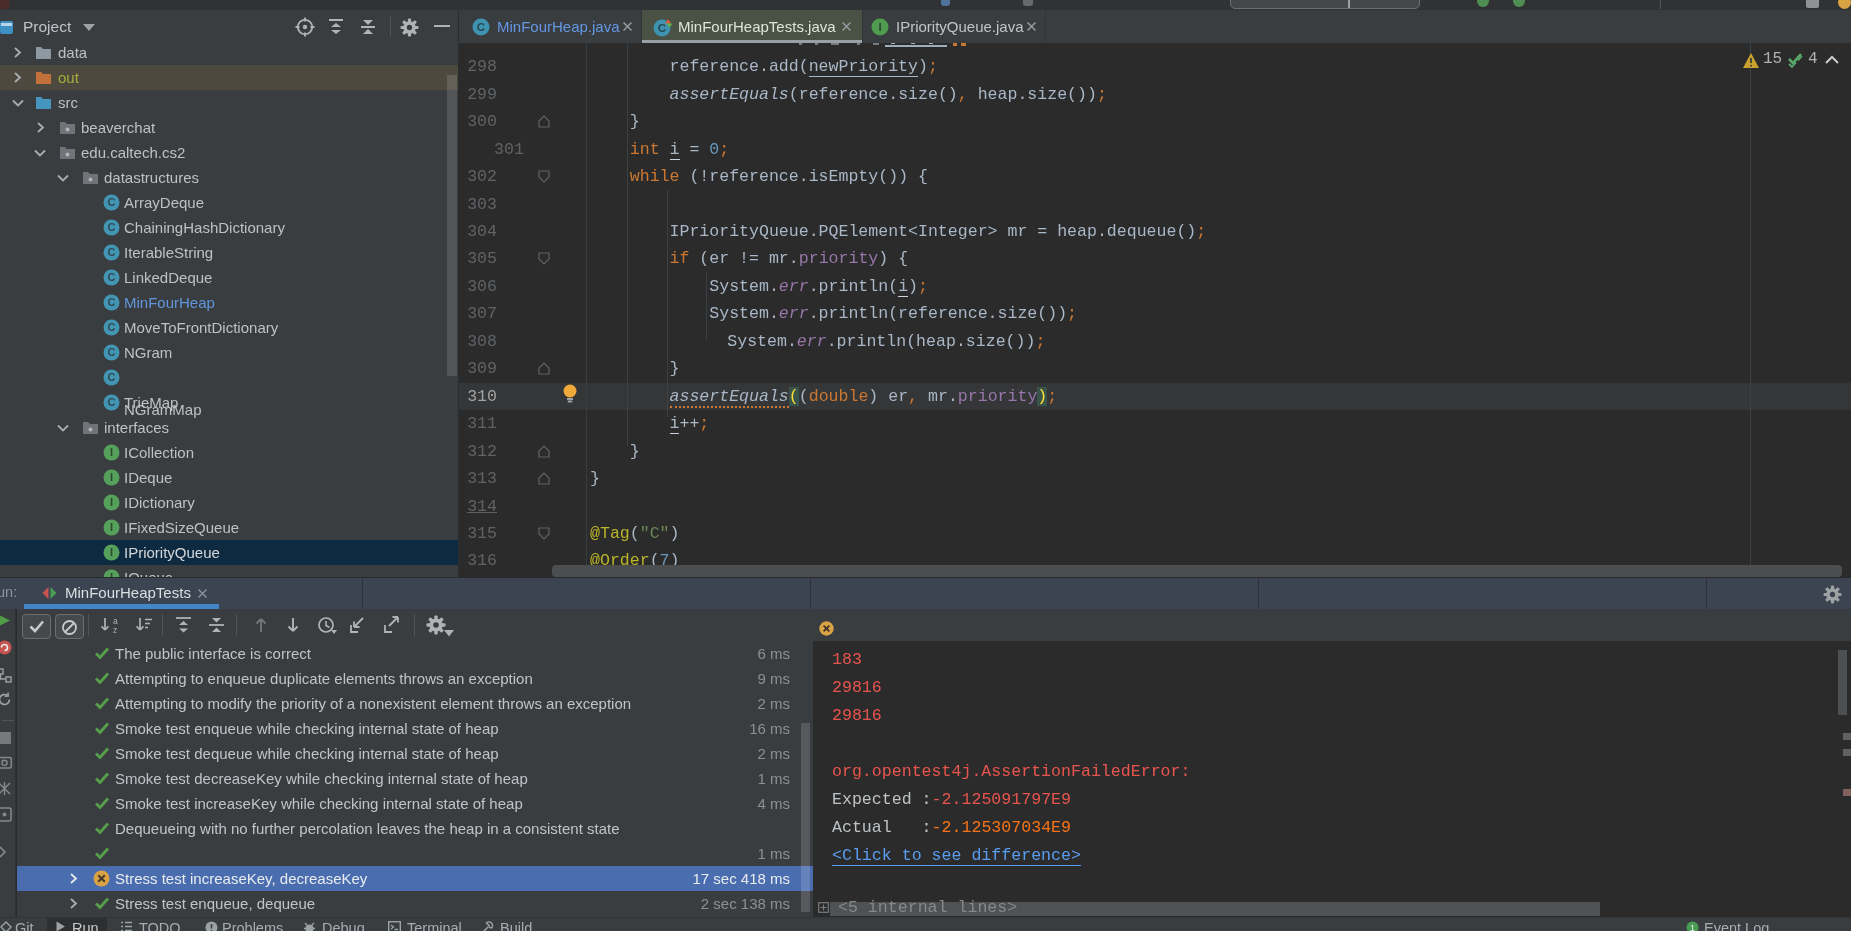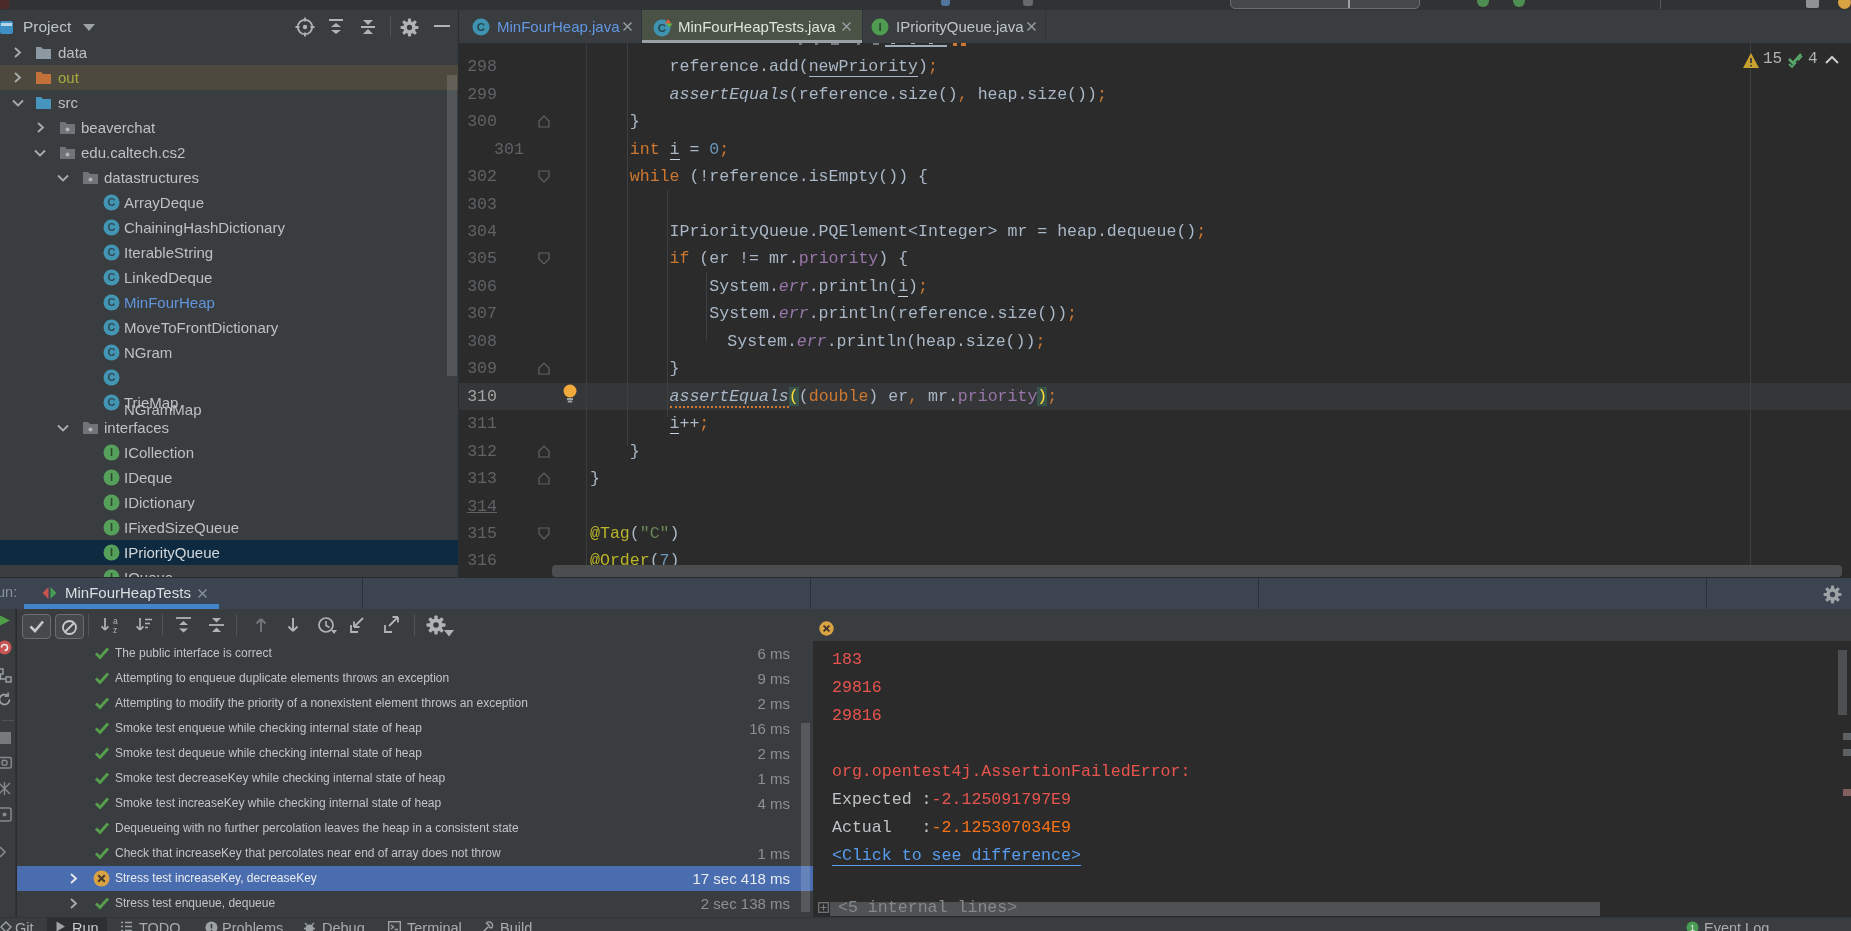--- a/index.html
+++ b/index.html
@@ -13,21 +13,21 @@
   .kw { color:#CC7832; }
   .pu { color:#CC7832; }
   .pur { color:#9876AA; }
   .str { color:#6A8759; }
   .nm { color:#6897BB; }
   .ann { color:#BBB529; }
   .it { font-style:italic; }
   .ul { border-bottom:1px solid #A9B7C6; }
   .ulw { border-bottom:1px solid #c8d2dc; }
   .treerow { position:absolute; height:25px; line-height:25px; font-size:15px; color:#BDC1C4; white-space:pre; }
-  .testrow { position:absolute; height:25px; line-height:25px; font-size:12px; color:#C0C4C8; white-space:pre;text-align:right; }
+  .testrow { position:absolute; height:25px; line-height:25px; font-size:15px; color:#C0C4C8; white-space:pre;text-align:right; }
   .ms { position:absolute; height:25px; line-height:25px; font-size:15px; color:#8C9093; text-align:right; width:140px; }
   svg { display:block; }
 </style></head>
 <body>
 <div id="root" class="abs" style="left:0;top:0;width:1851px;height:931px;">
 
 <div class="abs" style="left:0;top:0;width:1851px;height:10px;background:#303234;"></div>
 <div class="abs" style="left:0;top:0;width:9px;height:9px;background:#4d2b2b;"></div>
 <div class="abs" style="left:1230px;top:-8px;width:190px;height:17px;border:1px solid #6A6E71;border-radius:5px;background:#45484A;"></div>
 <div class="abs" style="left:1348px;top:0;width:2px;height:8px;background:#9CA0A3;"></div>
@@ -535,21 +535,20 @@
       </svg>
   <div class="testrow" style="left:98px;top:150px;">Smoke test increaseKey while checking internal state of heap</div>
   <div class="ms" style="left:633px;top:150px;">4 ms</div>
   <svg class="abs" style="left:77px;top:179px;" width="16" height="16" viewBox="0 0 16 16">
         <path d="M2 8.5 l4 4 8 -9" fill="none" stroke="#57A04B" stroke-width="2.8"></path>
       </svg>
   <div class="testrow" style="left:98px;top:175px;">Dequeueing with no further percolation leaves the heap in a consistent state</div>
   <svg class="abs" style="left:77px;top:204px;" width="16" height="16" viewBox="0 0 16 16">
         <path d="M2 8.5 l4 4 8 -9" fill="none" stroke="#57A04B" stroke-width="2.8"></path>
       </svg>
-  <div class="testrow" style="left:98px;top:200px;">Check that increaseKey that percolates near end of array does not throw</div>
   <div class="ms" style="left:633px;top:200px;">1 ms</div>
   <svg class="abs" style="left:51px;top:232px;" width="11" height="11" viewBox="0 0 11 11">
         <path d="M3 1 l5 4.5 -5 4.5" fill="none" stroke="#E8EAEC" stroke-width="1.8"></path>
       </svg>
   <svg class="abs" style="left:76px;top:229px;" width="17" height="17" viewBox="0 0 17 17">
         <circle cx="8.5" cy="8.5" r="8" fill="#D9A343"></circle>
         <path d="M5.2 5.2 l6.6 6.6 M11.8 5.2 l-6.6 6.6" stroke="#473a2c" stroke-width="2.1"></path>
       </svg>
   <div class="testrow" style="left:98px;top:225px;color:#E8ECEF;">Stress test increaseKey, decreaseKey</div>
   <div class="ms" style="left:633px;top:225px;color:#E8ECEF;">17 sec 418 ms</div>

